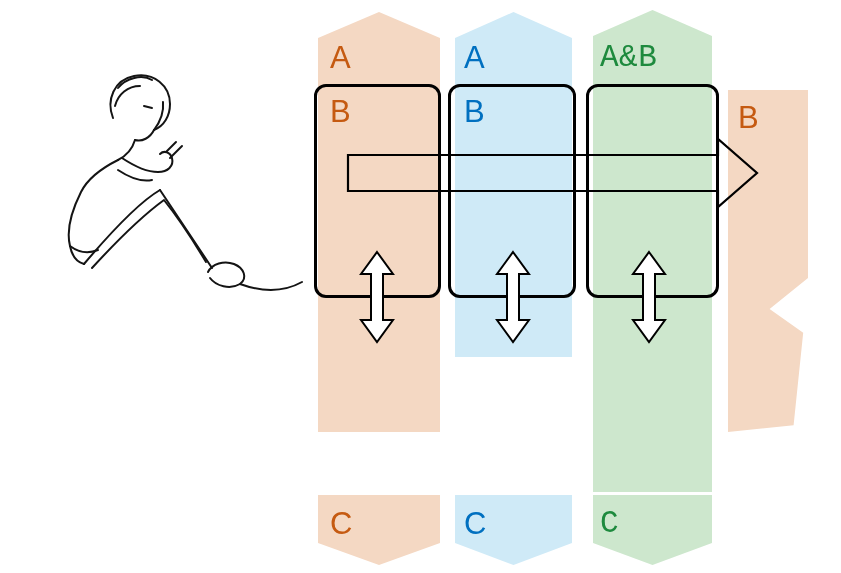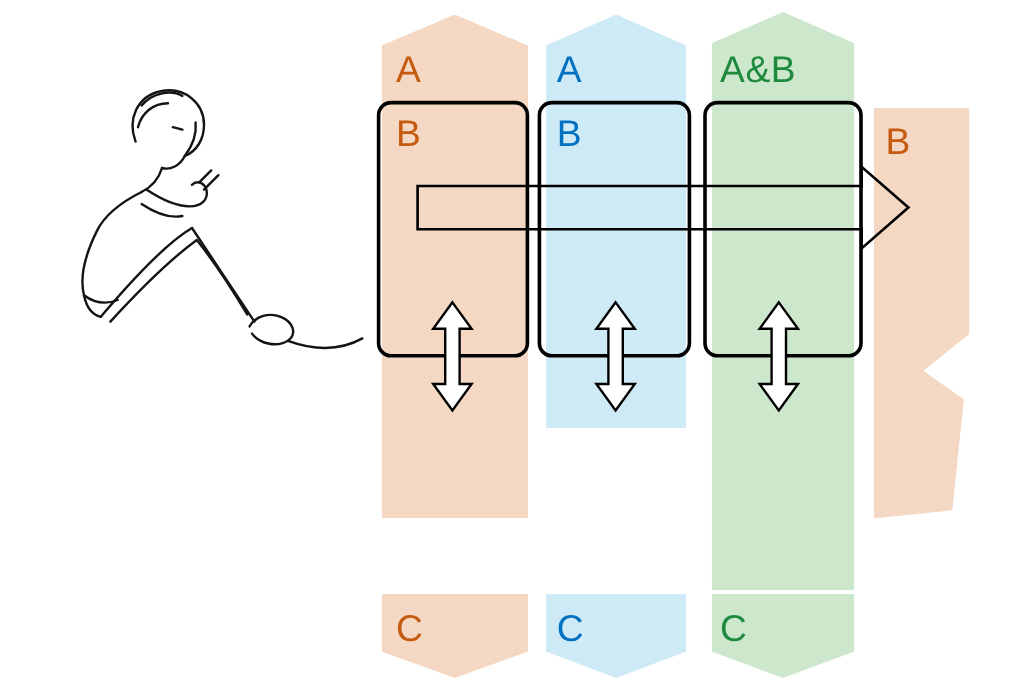--- a/index.html
+++ b/index.html
@@ -25,21 +25,21 @@
   .box{
     position:absolute;border:3px solid var(--line);border-radius:12px;
     background:transparent;box-sizing:border-box;
   }
   .lbl{
     position:absolute;font-size:31px;font-weight:500;line-height:1;
     letter-spacing:0.5px;user-select:none;
   }
   .lbl.o{color:var(--orange-text);}
   .lbl.b{color:var(--blue-text);}
-  .lbl.g{color:var(--green-text);}
+  .lbl.g{color:var(--green-text);font-family:Liberation Mono, monospace;}
   .overlay{position:absolute;left:0;top:0;width:841px;height:573px;pointer-events:none;}
   .person{position:absolute;left:18px;top:66px;width:292px;height:252px;}
 </style>
 </head>
 <body>
 
 <div class="canvas">
 
   <div class="band band-arrow-top orange" style="left:318px;top:12px;width:122px;height:420px;"></div>
   <div class="band band-arrow-top blue" style="left:455px;top:12px;width:117px;height:345px;"></div>

